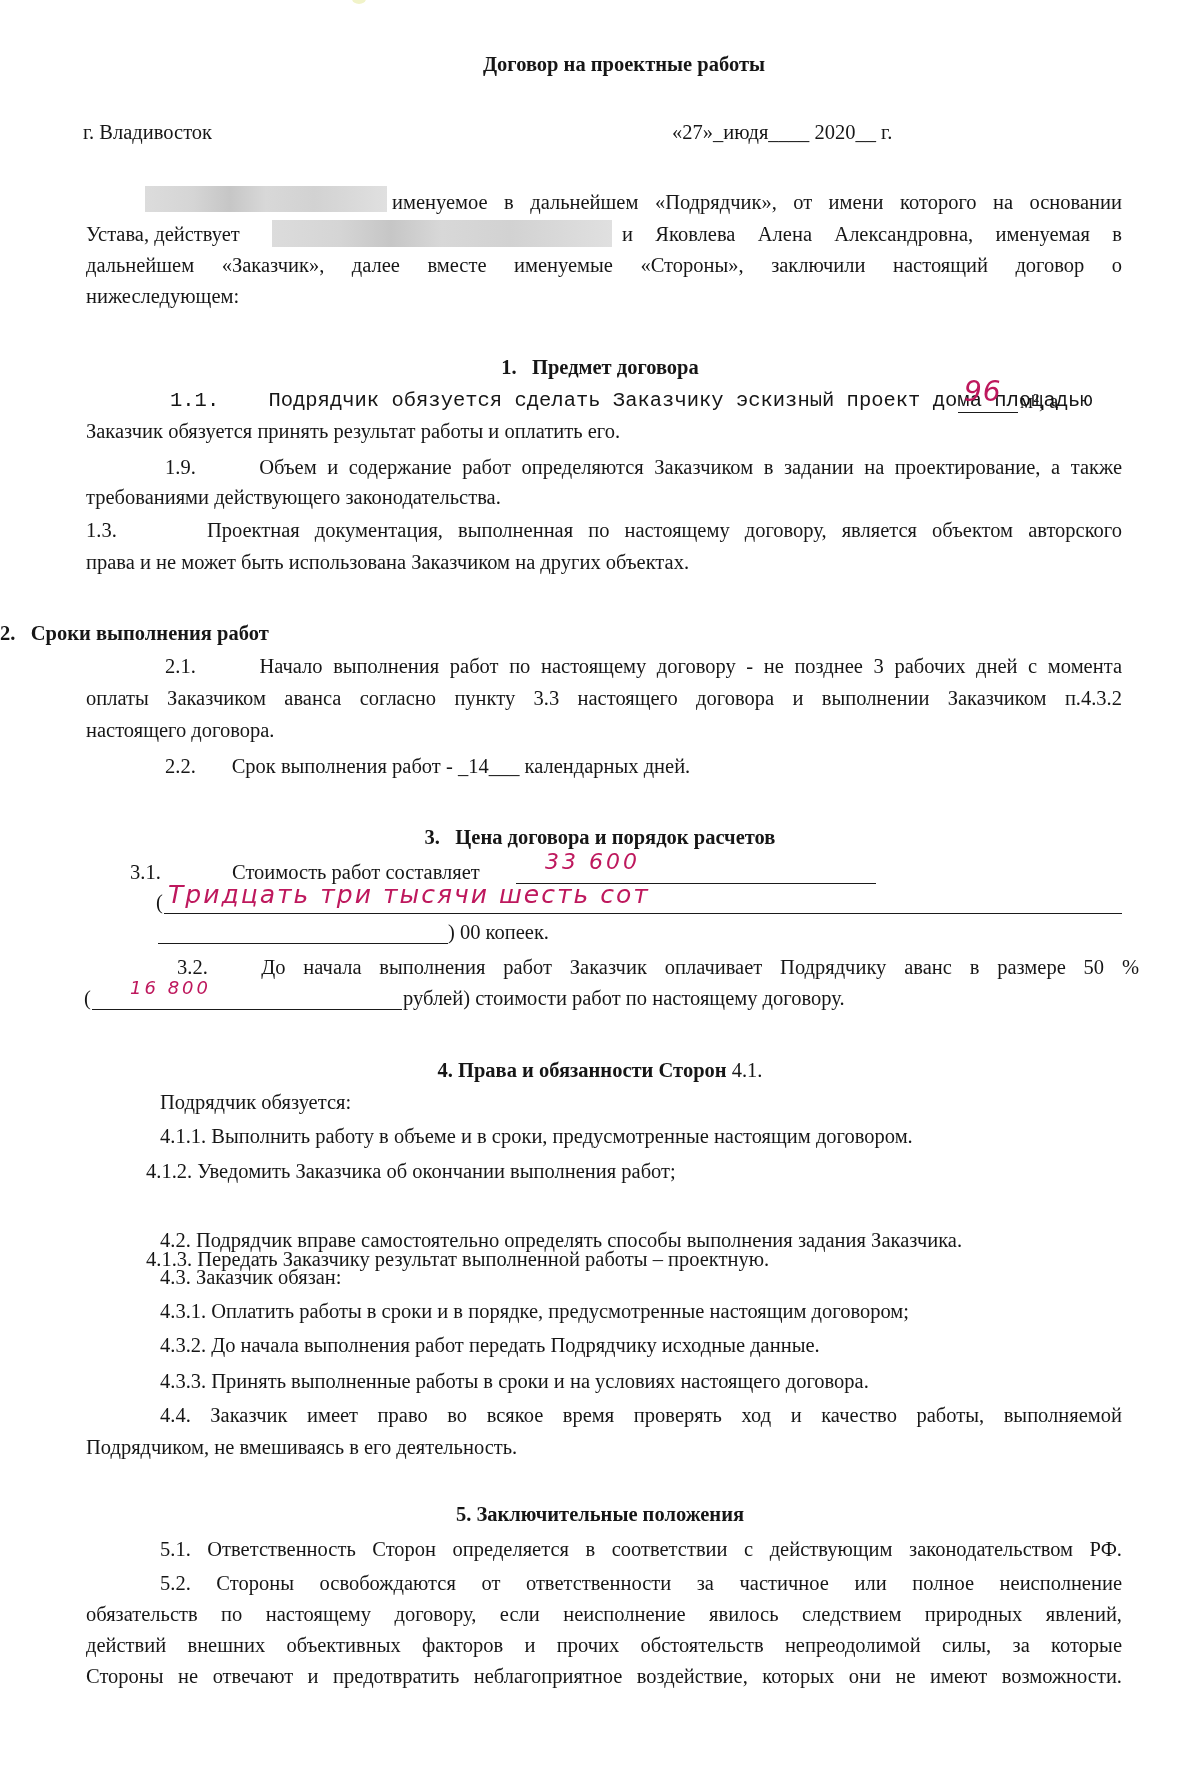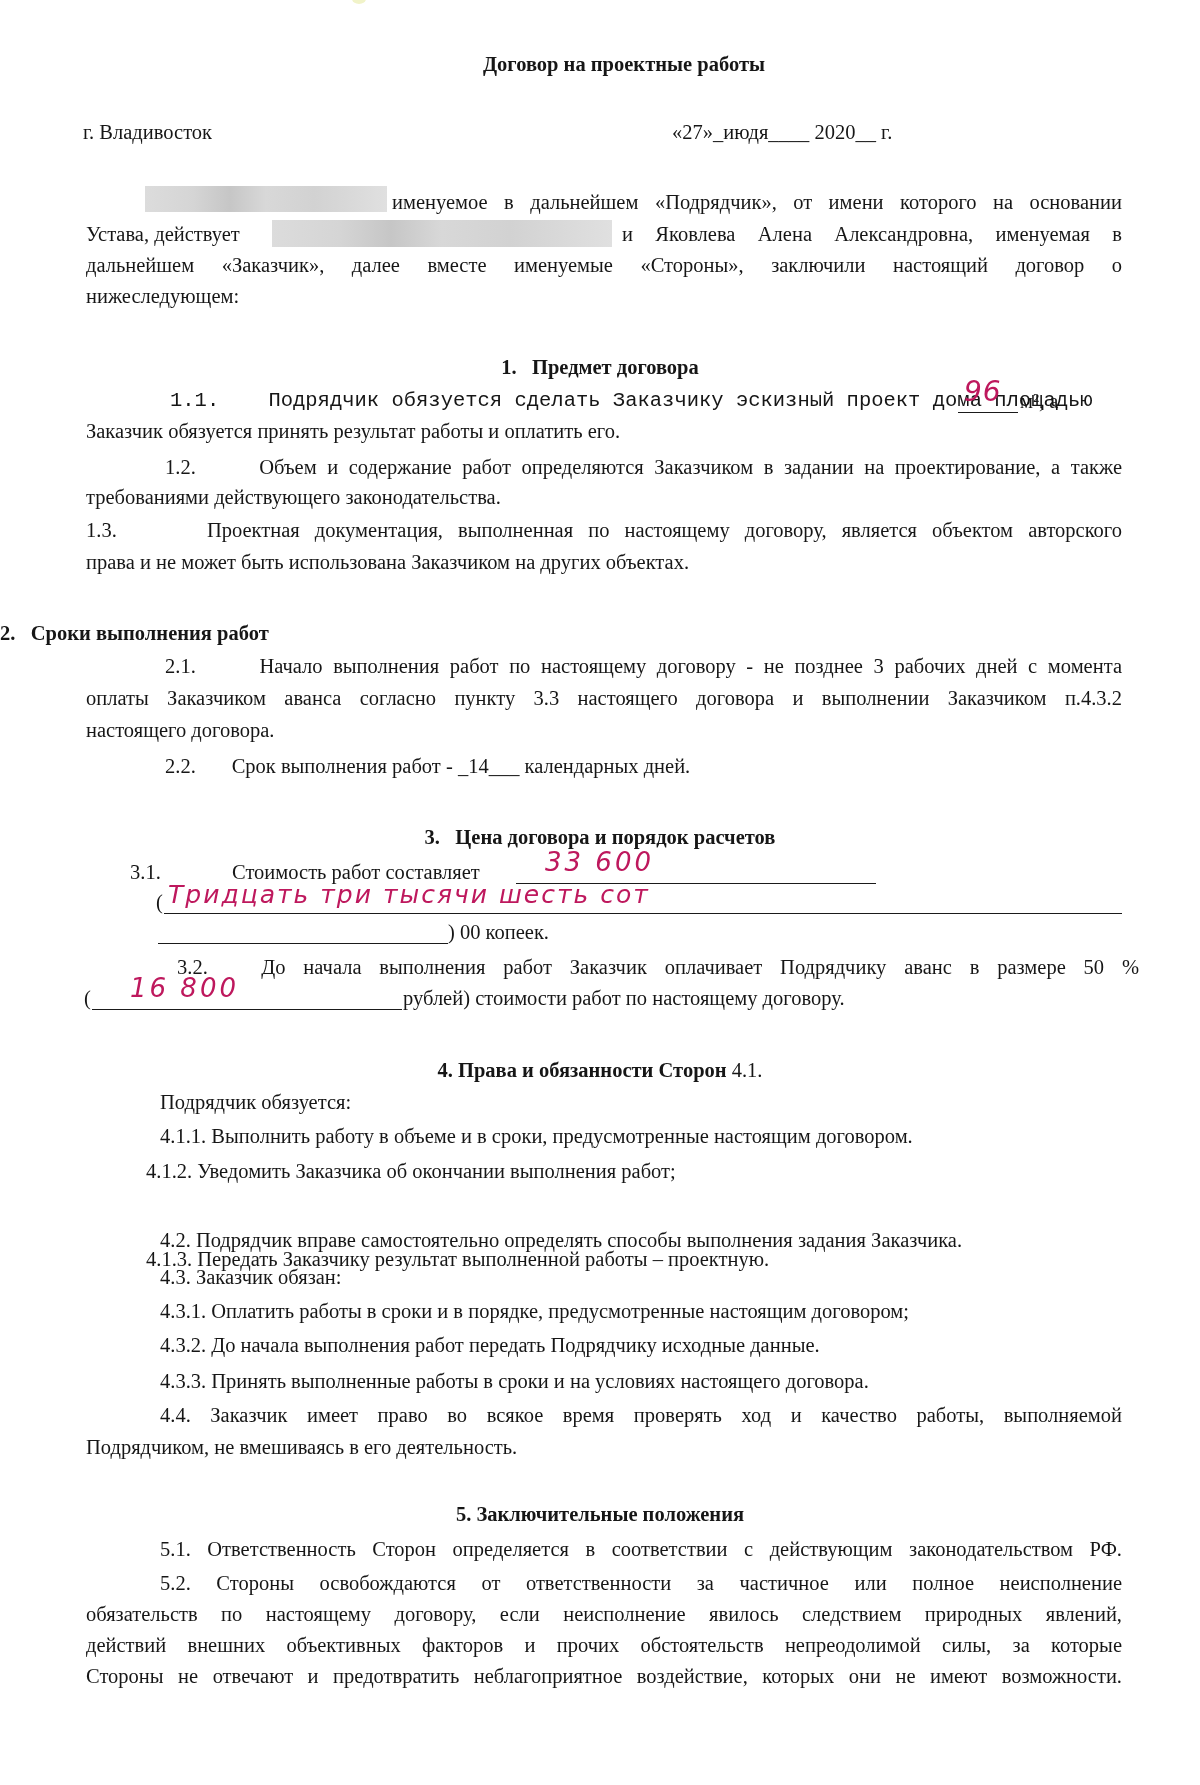--- a/index.html
+++ b/index.html
@@ -38,51 +38,51 @@
 <div class="ln" style="left:86px;top:284px;">нижеследующем:</div>
 
 <div class="ln b" style="left:0;width:1200px;text-align:center;top:355px;white-space:pre;">1.   Предмет договора</div>
 
 <div class="ln" style="left:170px;top:389px;white-space:pre;font-family:Liberation Mono, monospace;">1.1.    Подрядчик обязуется сделать Заказчику эскизный проект дома площадью</div>
 <div class="ul" style="left:958px;top:412px;width:60px;"></div>
 <div class="ln hw" style="left:964px;top:380px;font-size:28px;">96</div>
 <div class="ln" style="left:1020px;top:389px;">м², а</div>
 <div class="ln" style="left:86px;top:419px;">Заказчик обязуется принять результат работы и оплатить его.</div>
 
-<div class="ln just" style="left:165px;width:957px;top:455px;white-space:pre-wrap;">1.2.      Объем и содержание работ определяются Заказчиком в задании на проектирование, а также</div>
+<div class="ln just" style="left:165px;width:957px;top:455px;white-space:pre-wrap;">1.9.      Объем и содержание работ определяются Заказчиком в задании на проектирование, а также</div>
 <div class="ln" style="left:86px;top:485px;">требованиями действующего законодательства.</div>
 
 <div class="ln just" style="left:86px;width:1036px;top:518px;white-space:pre-wrap;">1.3.      Проектная документация, выполненная по настоящему договору, является объектом авторского</div>
 <div class="ln" style="left:86px;top:550px;">права и не может быть использована Заказчиком на других объектах.</div>
 
 <div class="ln b" style="left:0;width:1200px;text-align:left;top:621px;white-space:pre;">2.   Сроки выполнения работ</div>
 
 <div class="ln just" style="left:165px;width:957px;top:654px;white-space:pre-wrap;">2.1.      Начало выполнения работ по настоящему договору - не позднее 3 рабочих дней с момента</div>
 <div class="ln just" style="left:86px;width:1036px;top:686px;">оплаты Заказчиком аванса согласно пункту 3.3 настоящего договора и выполнении Заказчиком п.4.3.2</div>
 <div class="ln" style="left:86px;top:718px;">настоящего договора.</div>
 <div class="ln" style="left:165px;top:754px;white-space:pre;">2.2.       Срок выполнения работ - _14___ календарных дней.</div>
 
 <div class="ln b" style="left:0;width:1200px;text-align:center;top:825px;white-space:pre;">3.   Цена договора и порядок расчетов</div>
 
 <div class="ln" style="left:130px;top:860px;">3.1.</div>
 <div class="ln" style="left:232px;top:860px;">Стоимость работ составляет</div>
 <div class="ul" style="left:516px;top:883px;width:360px;"></div>
-<div class="ln hw" style="left:545px;top:850px;font-size:26px;letter-spacing:3px;">33 600</div>
+<div class="ln hw" style="left:545px;top:850px;font-size:22px;letter-spacing:3px;">33 600</div>
 
 <div class="ln" style="left:156px;top:890px;">(</div>
 <div class="ul" style="left:164px;top:913px;width:958px;"></div>
 <div class="ln hw" style="left:168px;top:883px;font-size:25px;letter-spacing:2px;">Тридцать три тысячи шесть сот</div>
 
 <div class="ul" style="left:158px;top:943px;width:290px;"></div>
 <div class="ln" style="left:448px;top:920px;">) 00 копеек.</div>
 
 <div class="ln just" style="left:160px;width:962px;top:955px;white-space:pre-wrap;margin-left:17px;">3.2.   До начала выполнения работ Заказчик оплачивает Подрядчику аванс в размере 50 %</div>
 <div class="ln" style="left:84px;top:986px;">(</div>
 <div class="ul" style="left:92px;top:1009px;width:310px;"></div>
-<div class="ln hw" style="left:130px;top:976px;font-size:26px;letter-spacing:3px;">16 800</div>
+<div class="ln hw" style="left:130px;top:976px;font-size:18px;letter-spacing:3px;">16 800</div>
 <div class="ln" style="left:403px;top:986px;">рублей) стоимости работ по настоящему договору.</div>
 
 <div class="ln" style="left:0;width:1200px;text-align:center;top:1058px;">
   <span class="b">4. Права и обязанности Сторон</span><span> 4.1.</span>
 </div>
 <div class="ln" style="left:160px;top:1090px;">Подрядчик обязуется:</div>
 <div class="ln" style="left:160px;top:1124px;">4.1.1. Выполнить работу в объеме и в сроки, предусмотренные настоящим договором.</div>
 <div class="ln" style="left:146px;top:1159px;">4.1.2. Уведомить Заказчика об окончании выполнения работ;</div>
 <div class="ln" style="left:146px;top:1247px;text-align:center;">4.1.3. Передать Заказчику результат выполненной работы – проектную.</div>
 <div class="ln" style="left:160px;top:1228px;">4.2. Подрядчик вправе самостоятельно определять способы выполнения задания Заказчика.</div>

